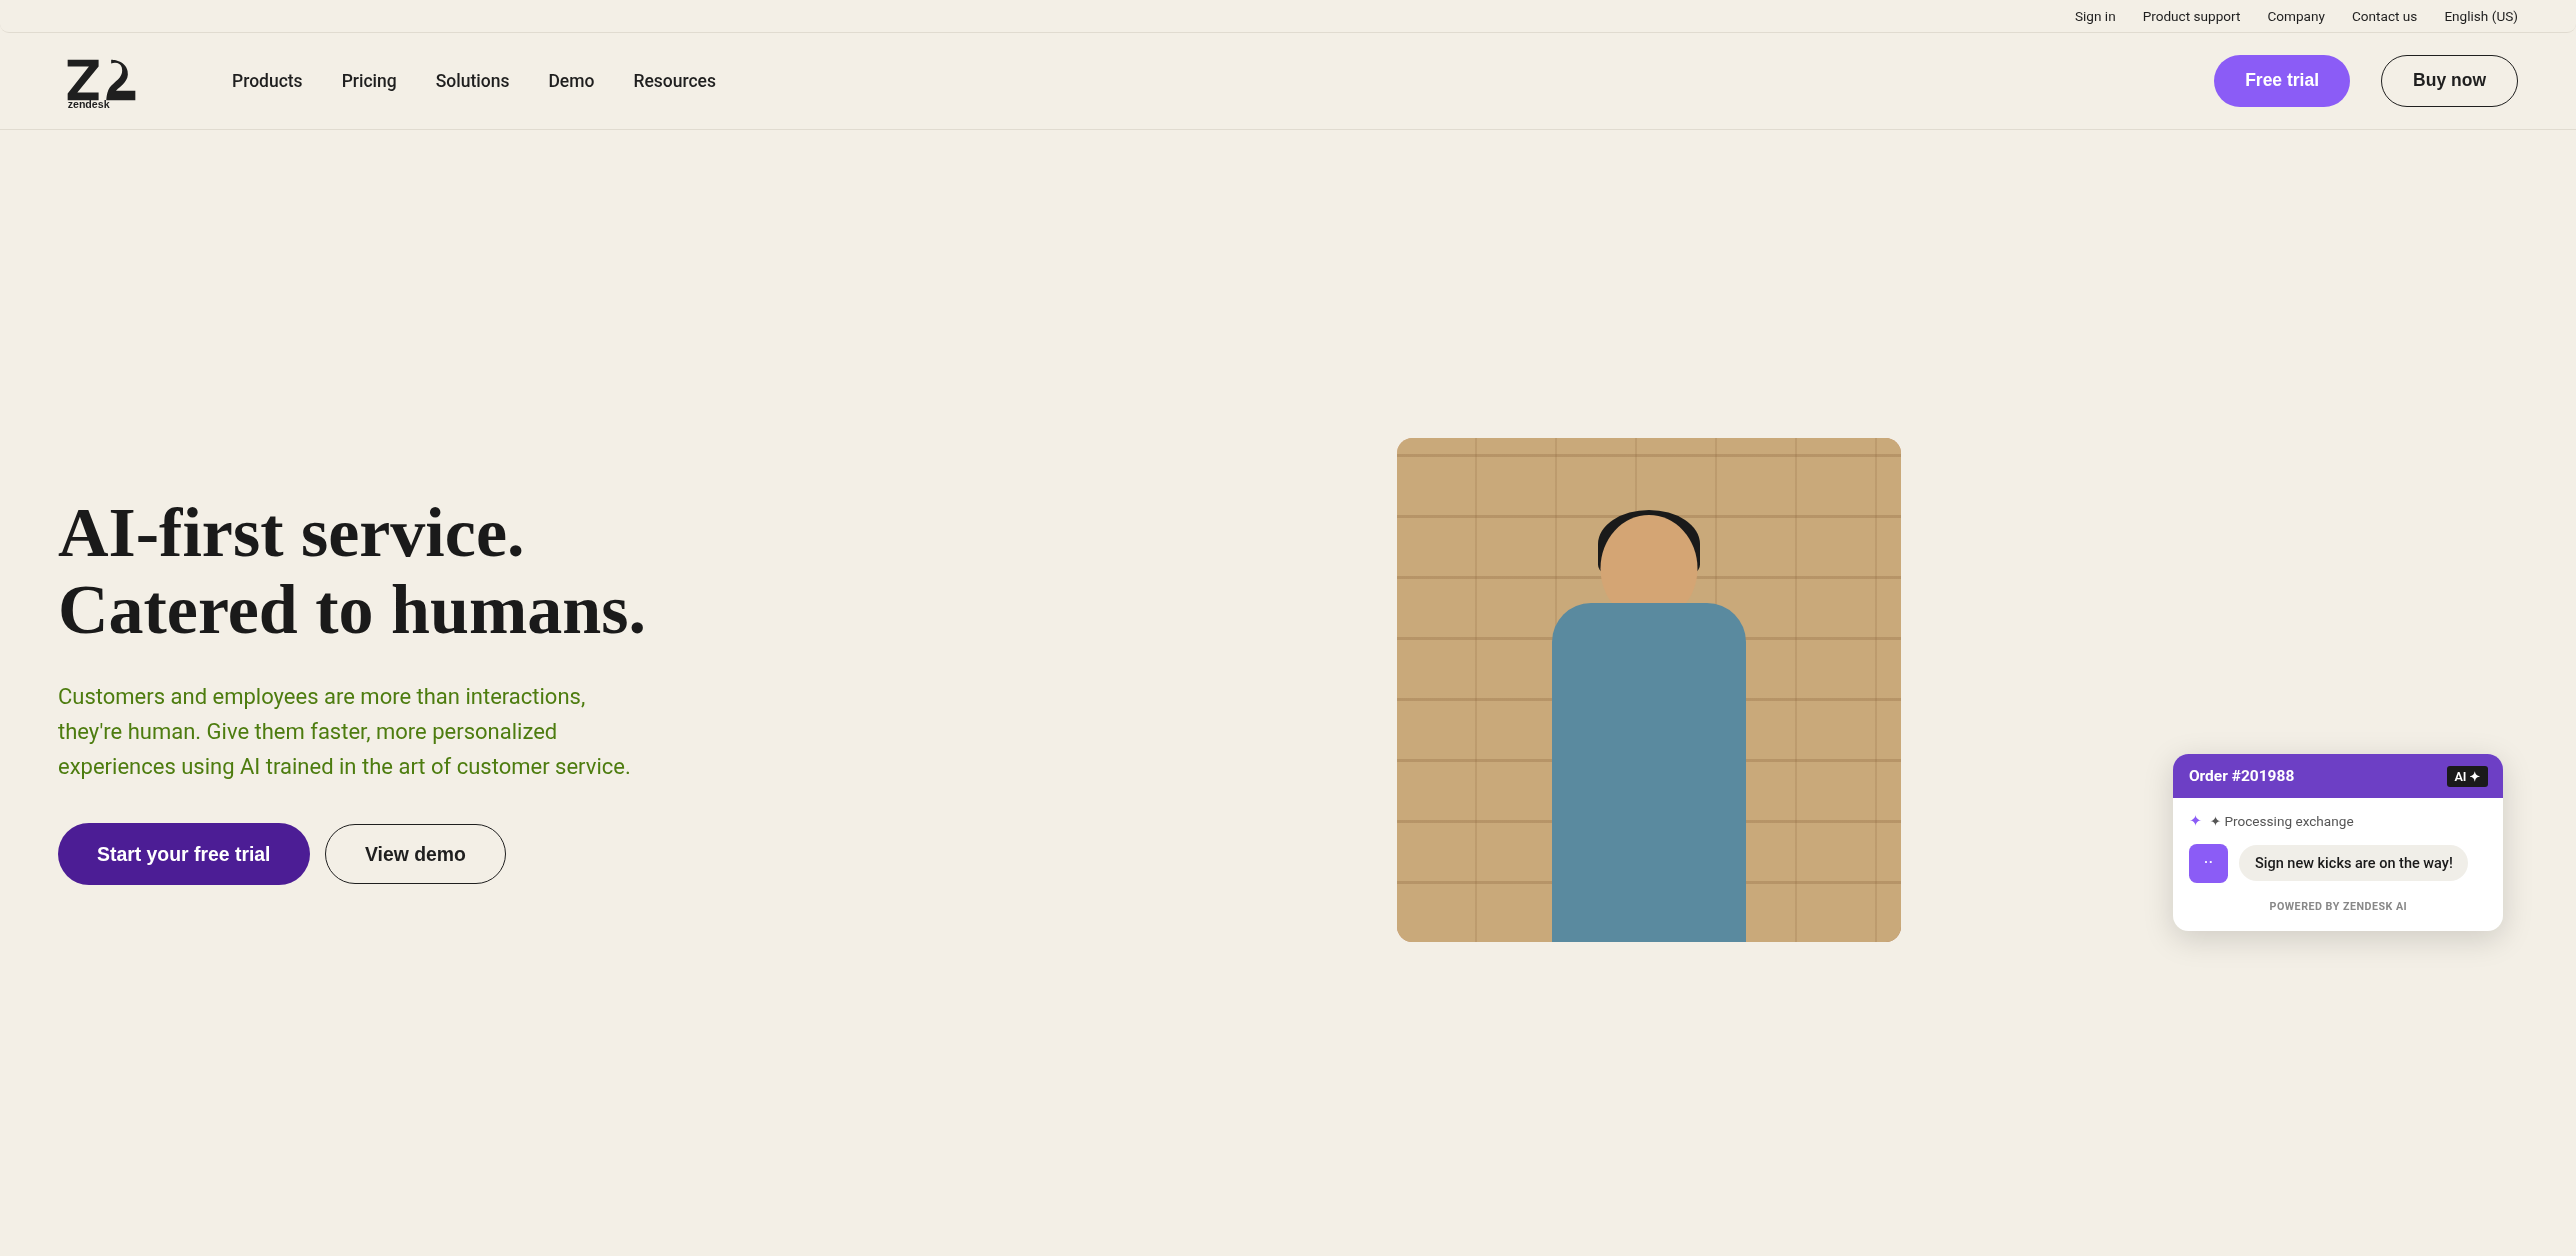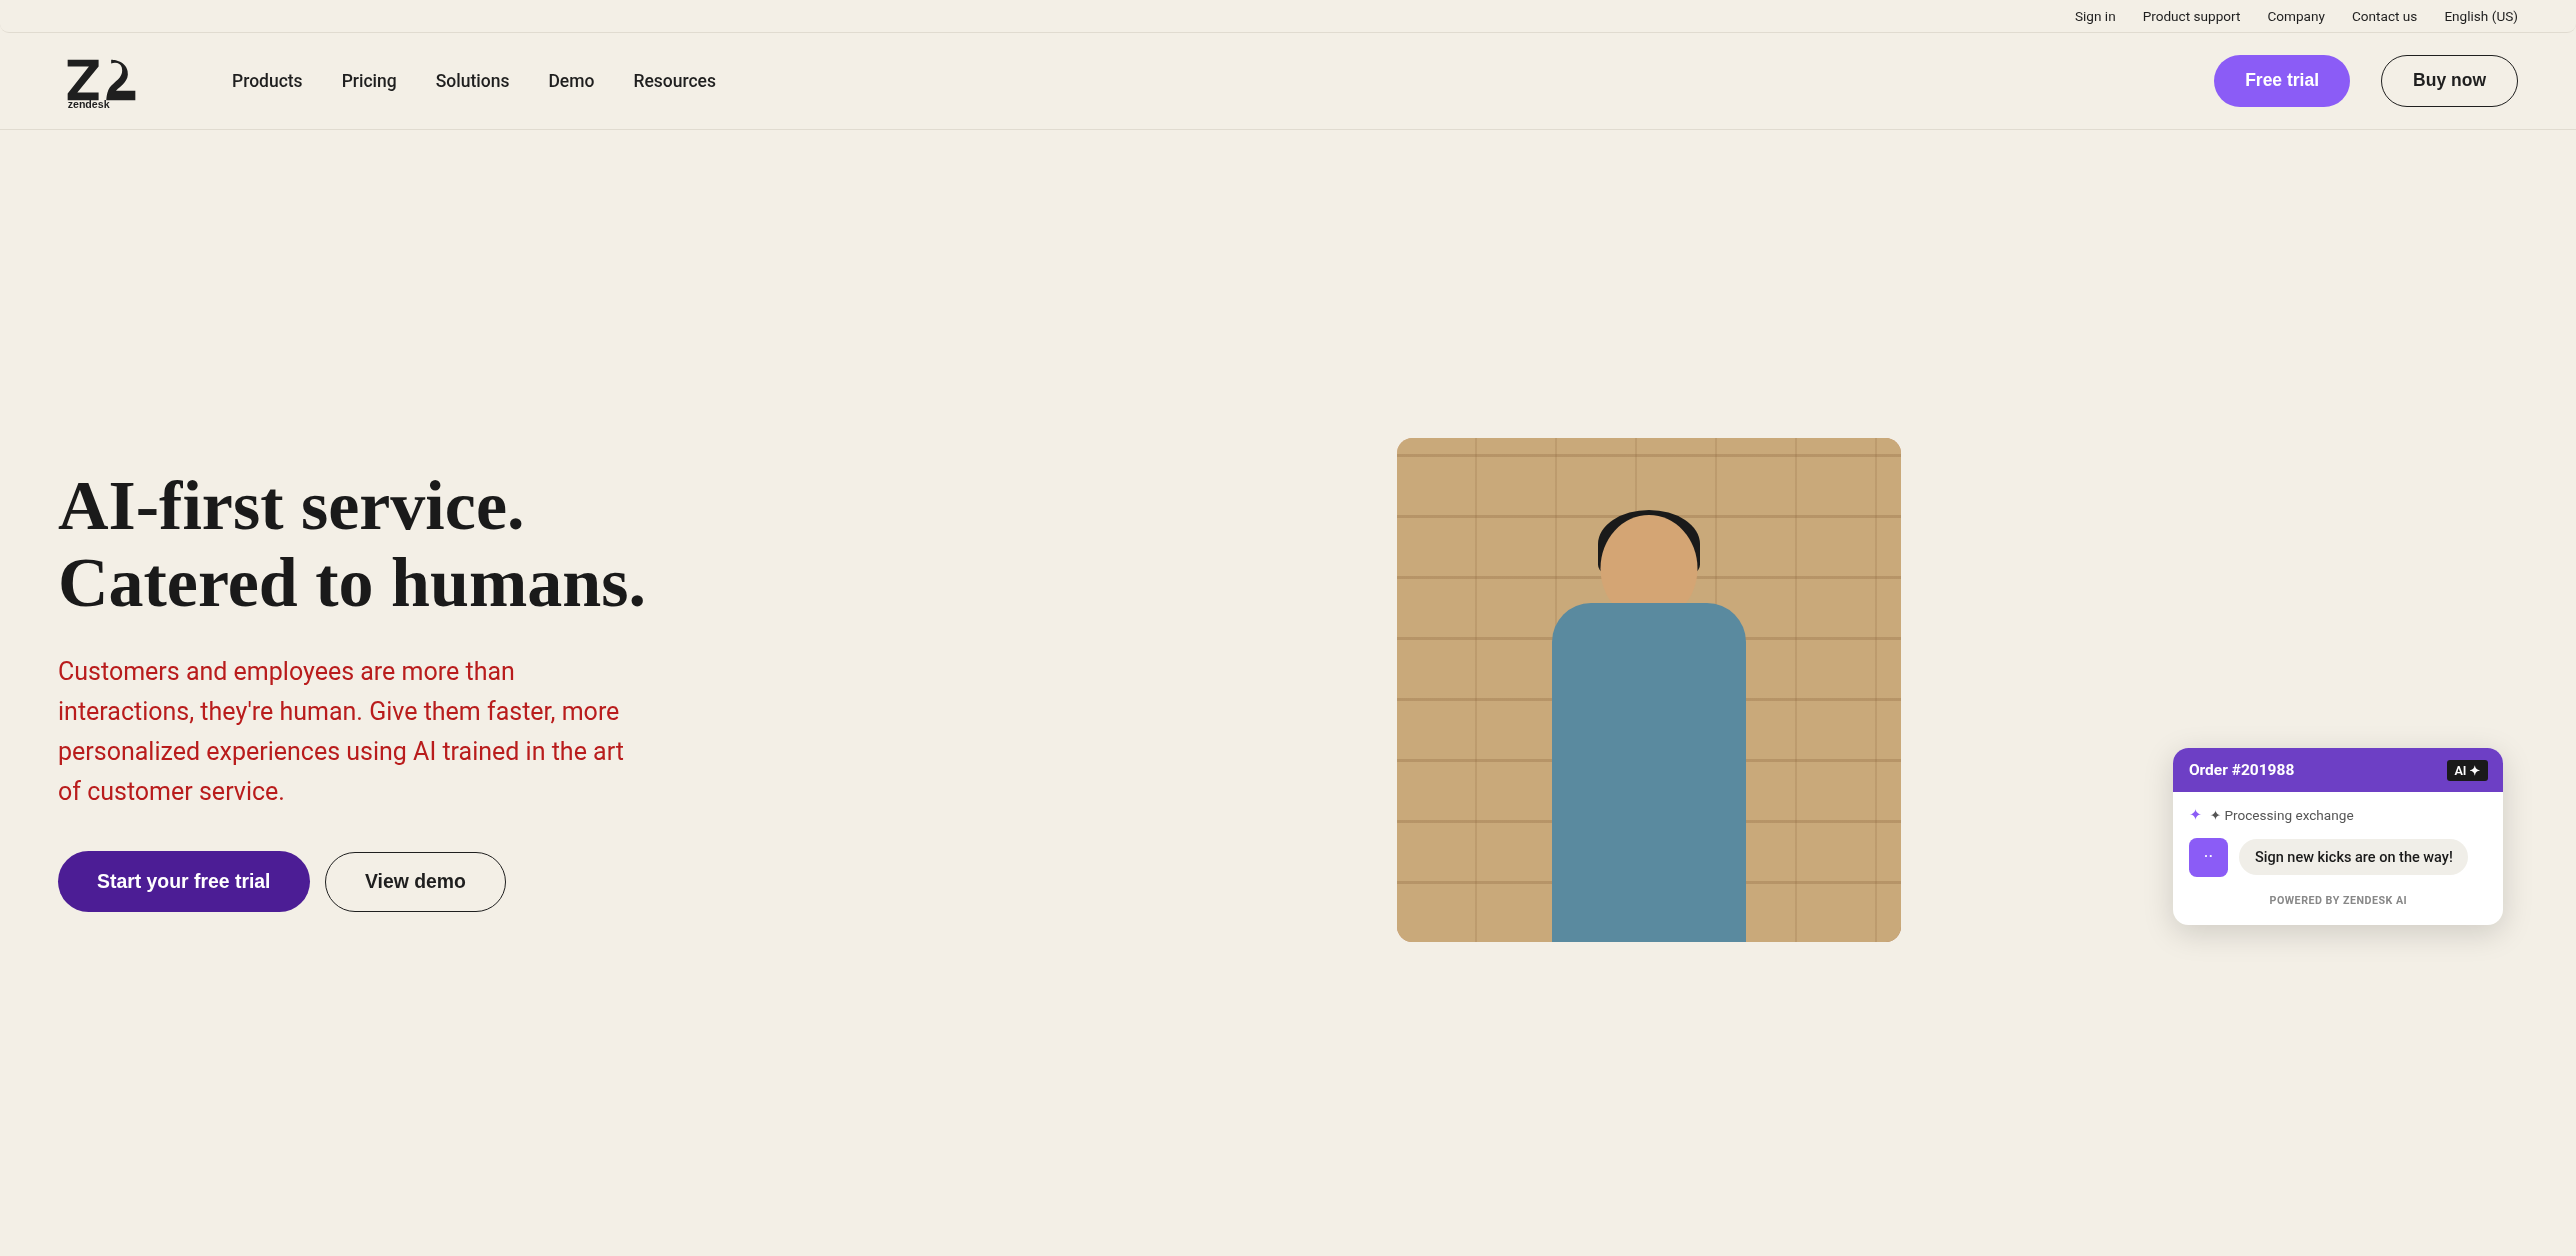--- a/index.html
+++ b/index.html
@@ -101,23 +101,23 @@
     }
     .hero-title {
       font-size: 70px;
       font-weight: 800;
       line-height: 1.1;
       color: #1a1a1a;
       margin-bottom: 31px;
       font-family: Georgia, 'Times New Roman', serif;
     }
     .hero-subtitle {
-      font-size: 25px;
+      font-size: 22px;
       line-height: 1.6;
-      color: #b91c1c;
+      color: #4d7c0f;
       margin-bottom: 39px;
       max-width: 582px;
     }
     .hero-buttons {
       display: flex;
       gap: 15.5px;
       align-items: center;
     }
     .btn-start-trial {
       background-color: #4c1d95;
@@ -219,21 +219,21 @@
       transform: translateX(-50%);
       width: 102px;
       height: 68px;
       background: #1a1a1a;
       border-radius: 50% 50% 20% 20%;
     }
 
     
     .chat-card {
       position: absolute;
-      bottom: 17px;
+      bottom: 11px;
       right: -19.4px;
       width: 330px;
       background: white;
       border-radius: 15.5px;
       box-shadow: 0 7.8px 31px rgba(0,0,0,0.15);
       overflow: hidden;
     }
     .chat-card-header {
       background: #6d3fc5;
       color: white;

